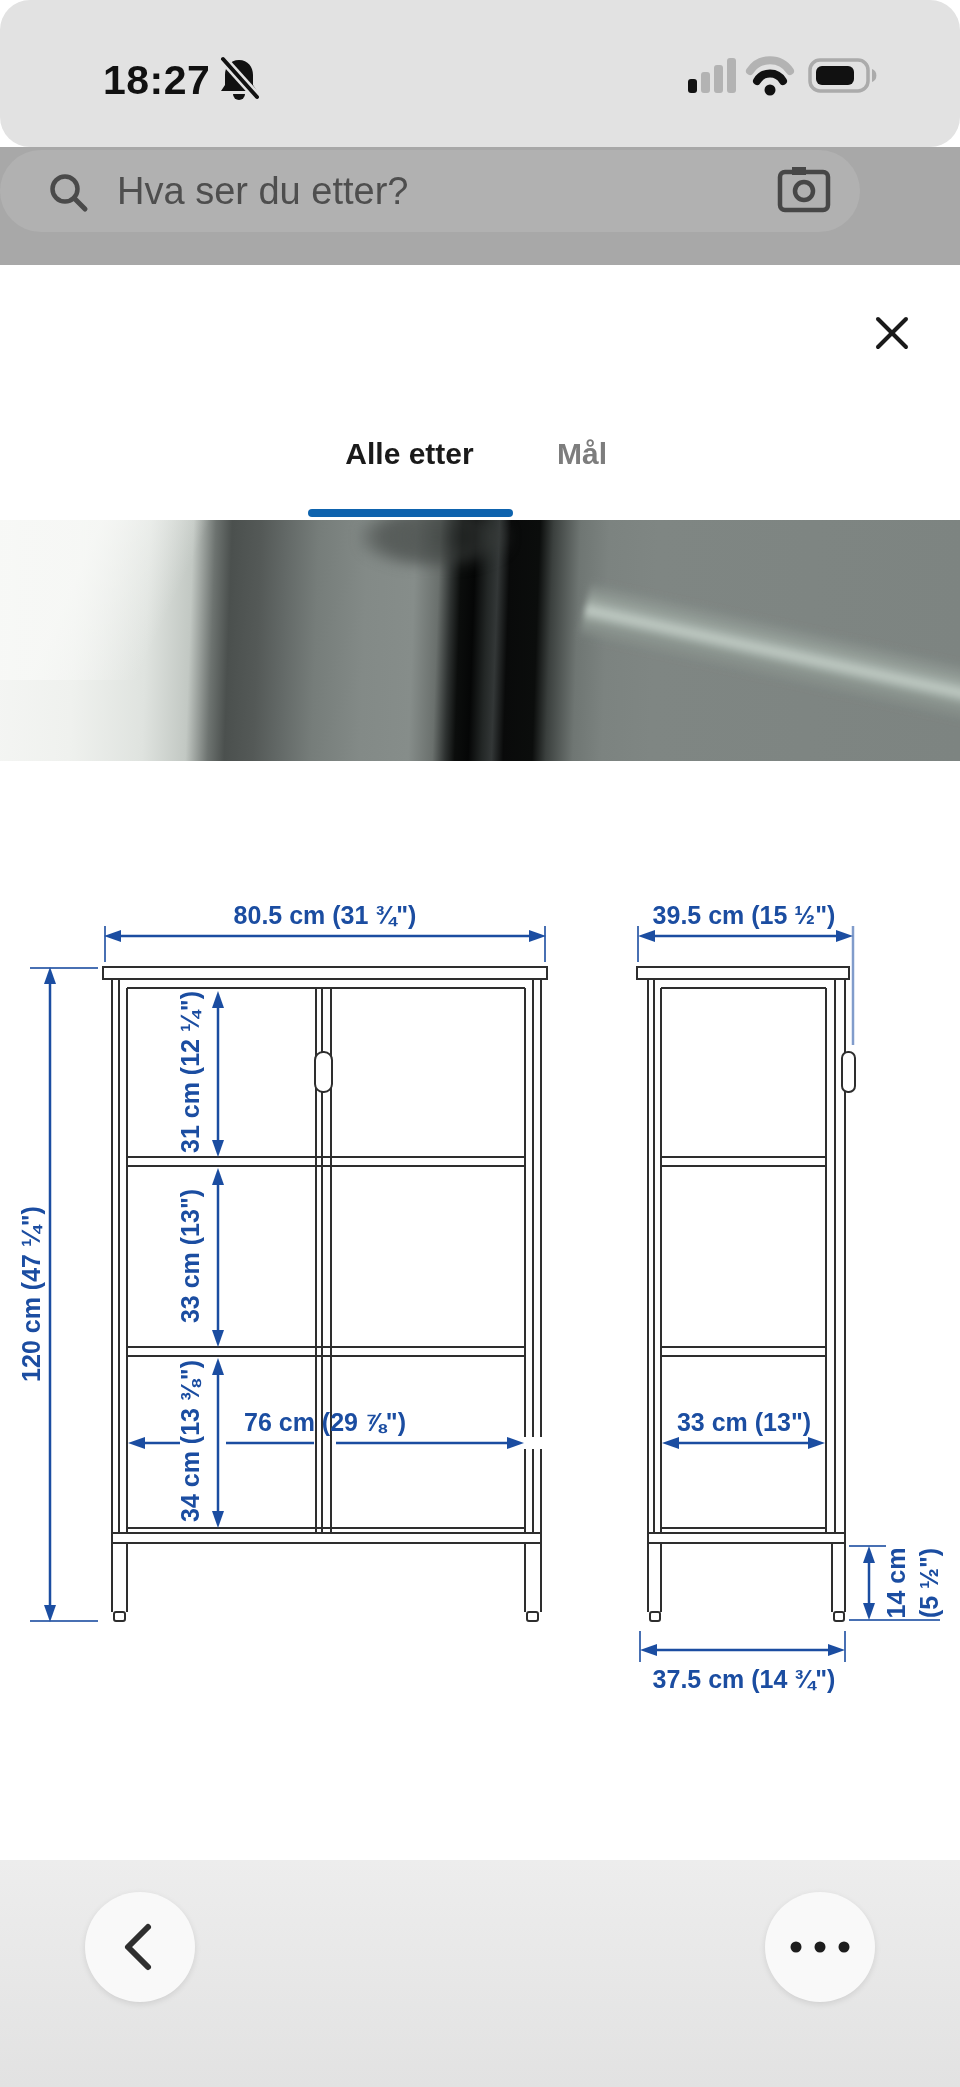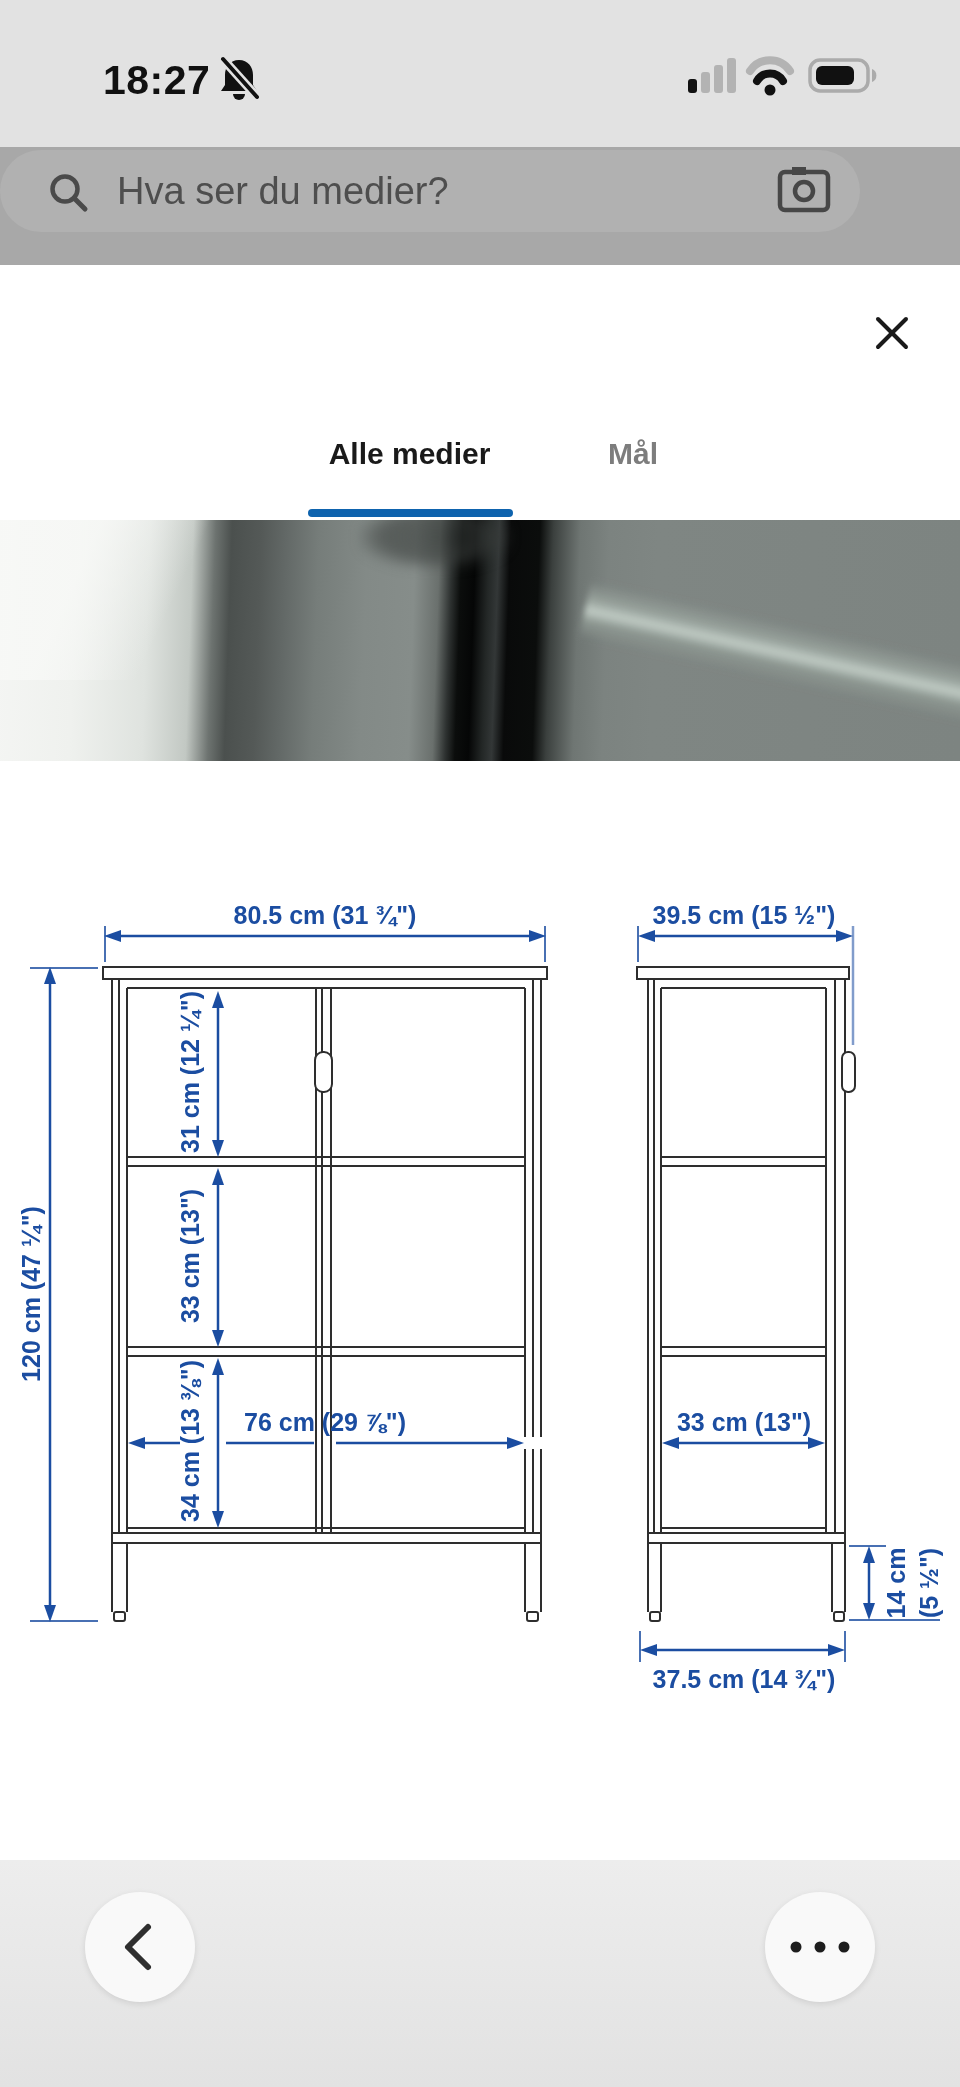--- a/index.html
+++ b/index.html
@@ -6,21 +6,21 @@
   html,body { background:#444; }
   .screen {
     position:relative; width:960px; height:2087px; margin:0 auto;
     background:#fff; overflow:hidden;
     font-family:"Liberation Sans", sans-serif;
     -webkit-font-smoothing:antialiased;
   }
   .abs { position:absolute; }
 
   
-  .statusbar { left:0; top:0; width:960px; height:147px; background:#e2e2e2; }
+  .statusbar { left:0; top:0; width:960px; height:147px; background:#e2e2e2;border-radius:30px; }
   .time { left:103px; top:57px; font-size:41px; font-weight:700; color:#111; letter-spacing:.5px; }
 
   
   .search-band { left:0; top:147px; width:960px; height:118px; background:#a8a8a8; }
   .search-pill {
     left:50px; top:150px; width:860px; height:82px; border-radius:42px;
     background:#b1b1b1;
   }
 
   
@@ -99,38 +99,38 @@
       </g>
     </svg>
   </div>
 
   <div class="abs search-band">
     <div class="abs search-pill" style="left:0;top:3px;">
       <svg class="abs" style="left:46px; top:20px;" width="46" height="46" viewBox="0 0 46 46">
         <circle cx="19" cy="19" r="12.5" fill="none" stroke="#4a4a4a" stroke-width="4.5"></circle>
         <line x1="28" y1="28" x2="39" y2="39" stroke="#4a4a4a" stroke-width="5" stroke-linecap="round"></line>
       </svg>
-      <div class="abs" style="left:117px; top:20px; font-size:38px; color:#4e4e4e;">Hva ser du medier?</div>
+      <div class="abs" style="left:117px; top:20px; font-size:38px; color:#4e4e4e;">Hva ser du etter?</div>
       <svg class="abs" style="left:774px; top:13px;" width="60" height="56" viewBox="0 0 60 56">
         <rect x="18" y="4" width="14" height="8" fill="#474747"></rect>
         <rect x="6" y="9" width="48" height="38" rx="5" fill="none" stroke="#474747" stroke-width="4.5"></rect>
         <circle cx="30" cy="28" r="9" fill="none" stroke="#474747" stroke-width="4.5"></circle>
       </svg>
     </div>
   </div>
 
   <div class="abs sheet"></div>
 
   <svg class="abs close-btn" viewBox="0 0 52 52">
     <line x1="12" y1="12" x2="40" y2="40" stroke="#1a1a1a" stroke-width="4" stroke-linecap="round"></line>
     <line x1="40" y1="12" x2="12" y2="40" stroke="#1a1a1a" stroke-width="4" stroke-linecap="round"></line>
   </svg>
 
-  <div class="abs tab" style="left:313px; top:437px; width:193px;">Alle medier</div>
-  <div class="abs tab inactive" style="left:570px; top:437px; width:88px;text-align:right;">Mål</div>
+  <div class="abs tab" style="left:313px; top:437px; width:193px;">Alle etter</div>
+  <div class="abs tab inactive" style="left:538px; top:437px; width:88px;">Mål</div>
   <div class="abs tab-underline"></div>
 
   <div class="abs photo">
     <div class="ph-base"></div>
     <div class="ph-corner"></div>
     <div class="ph-glassline"></div>
     <div class="ph-blob"></div>
   </div>
 
   <svg class="abs diagram" viewBox="0 850 960 850">

